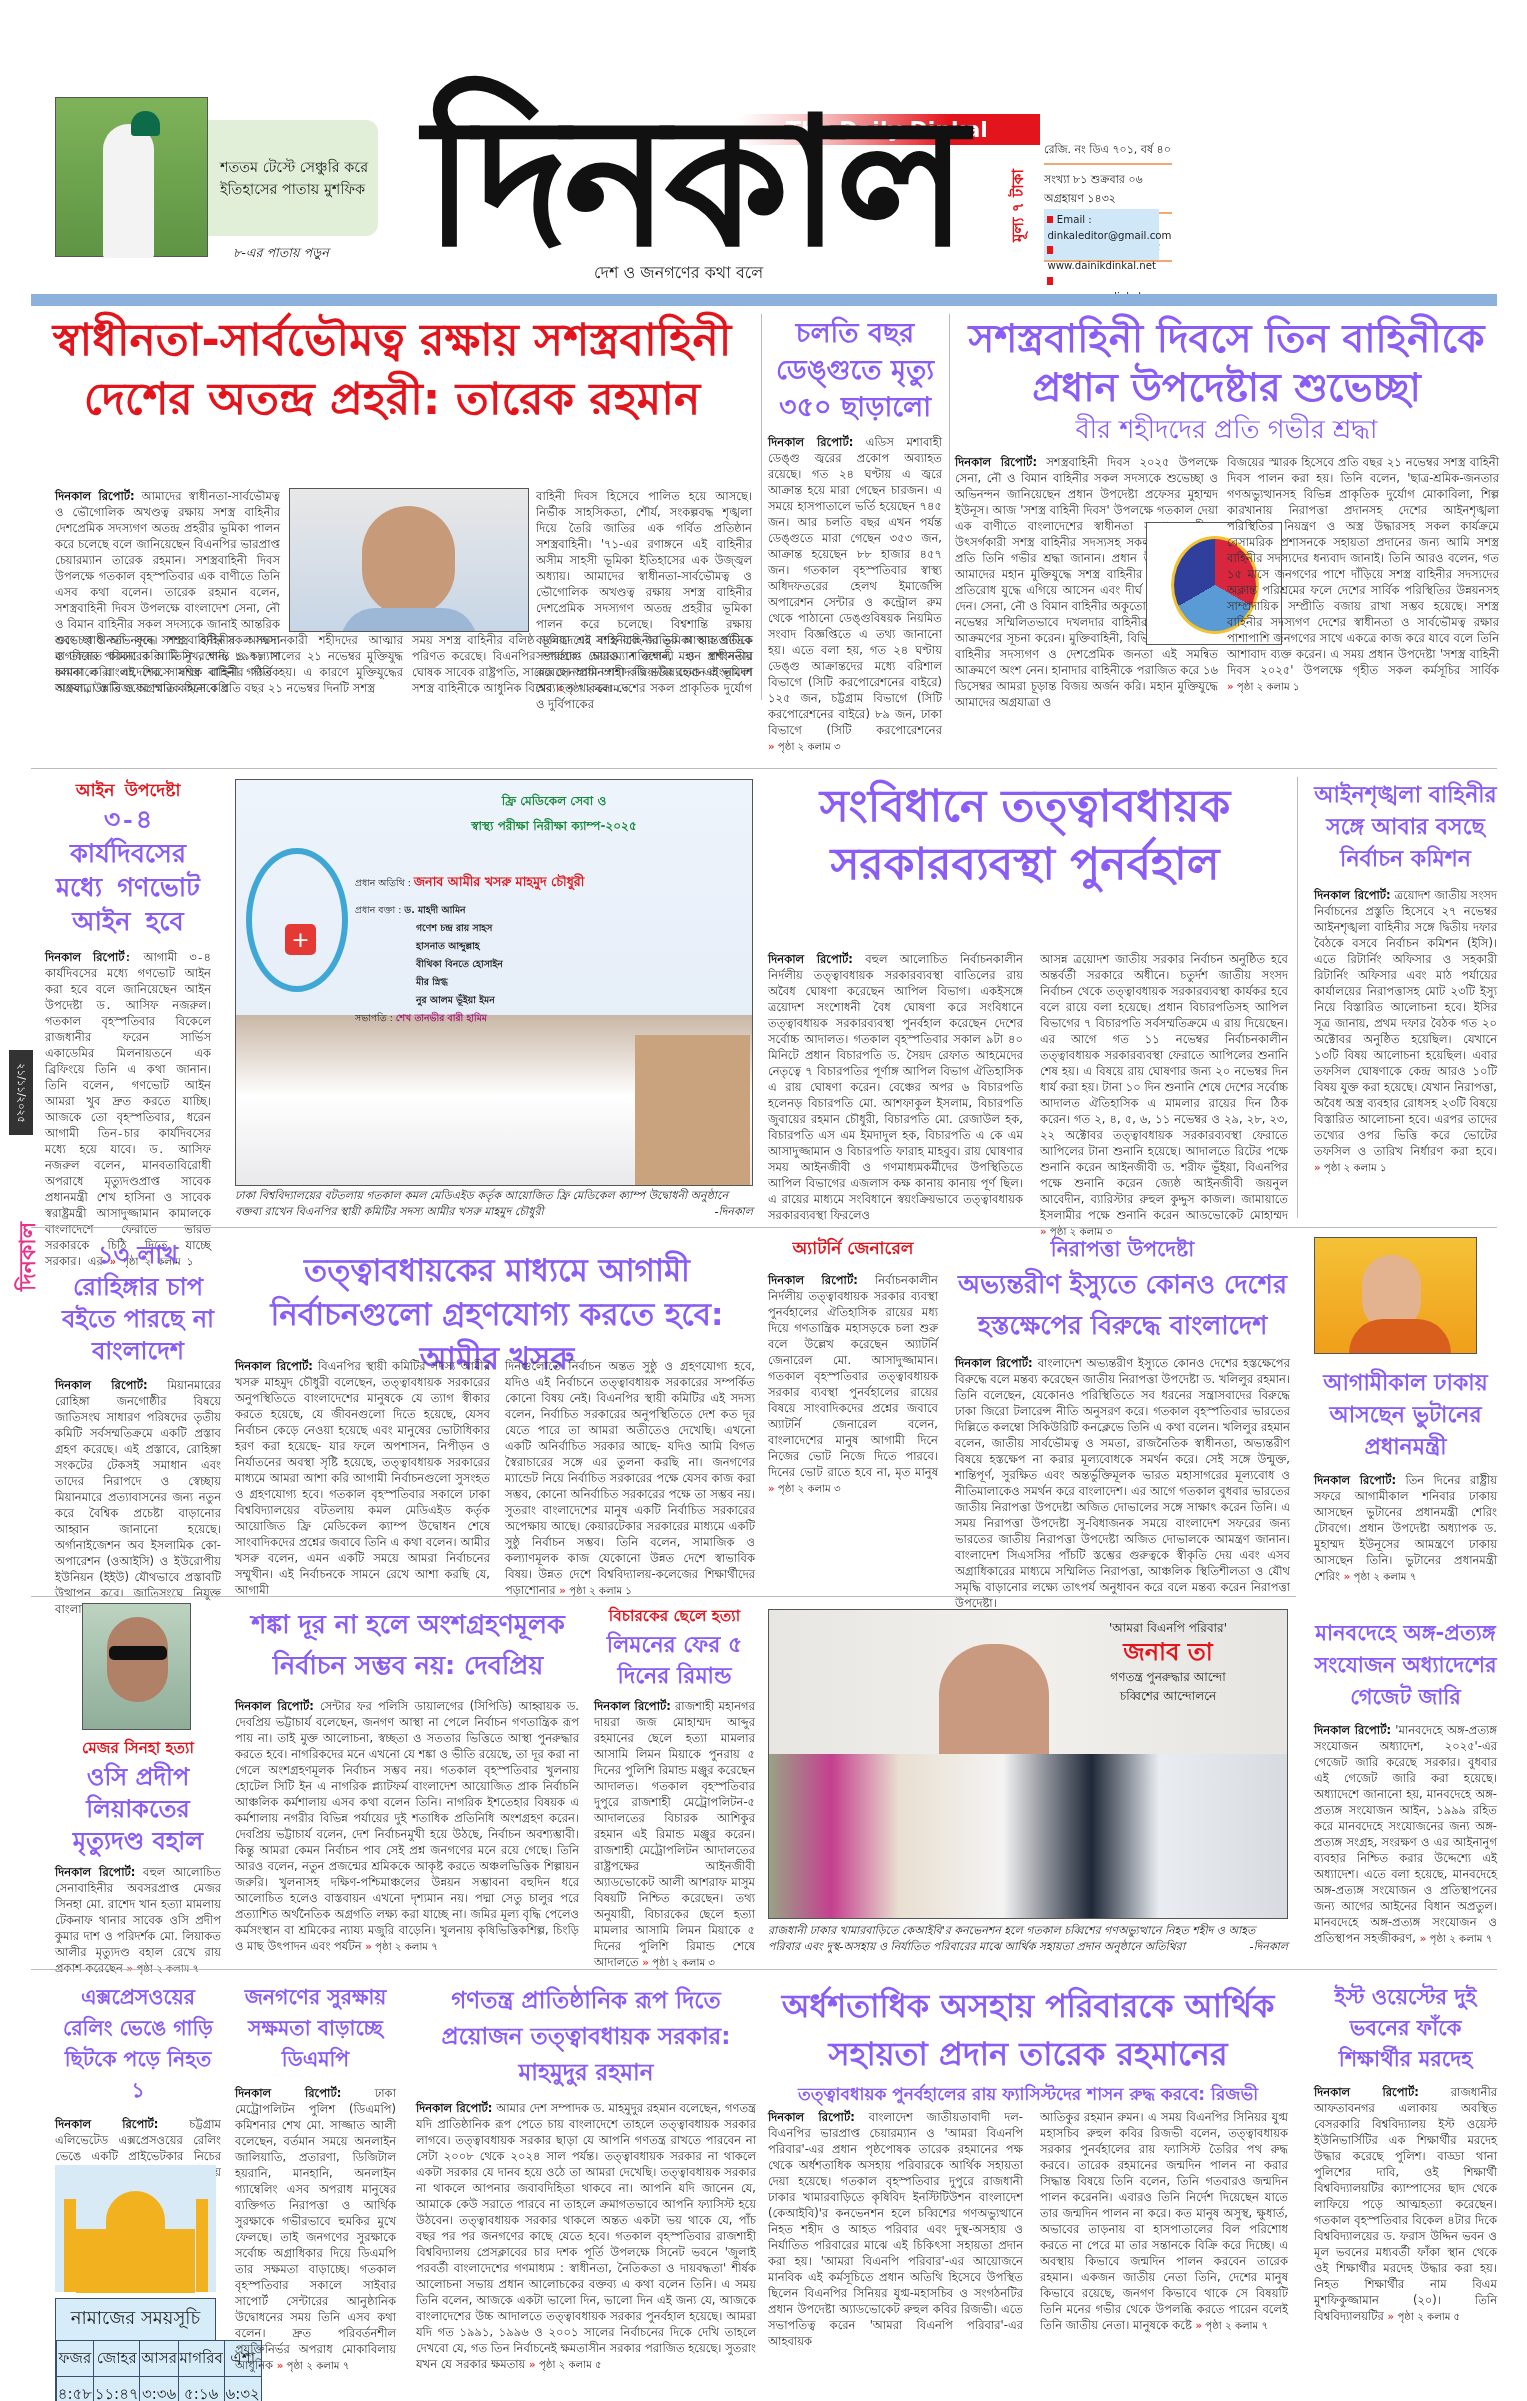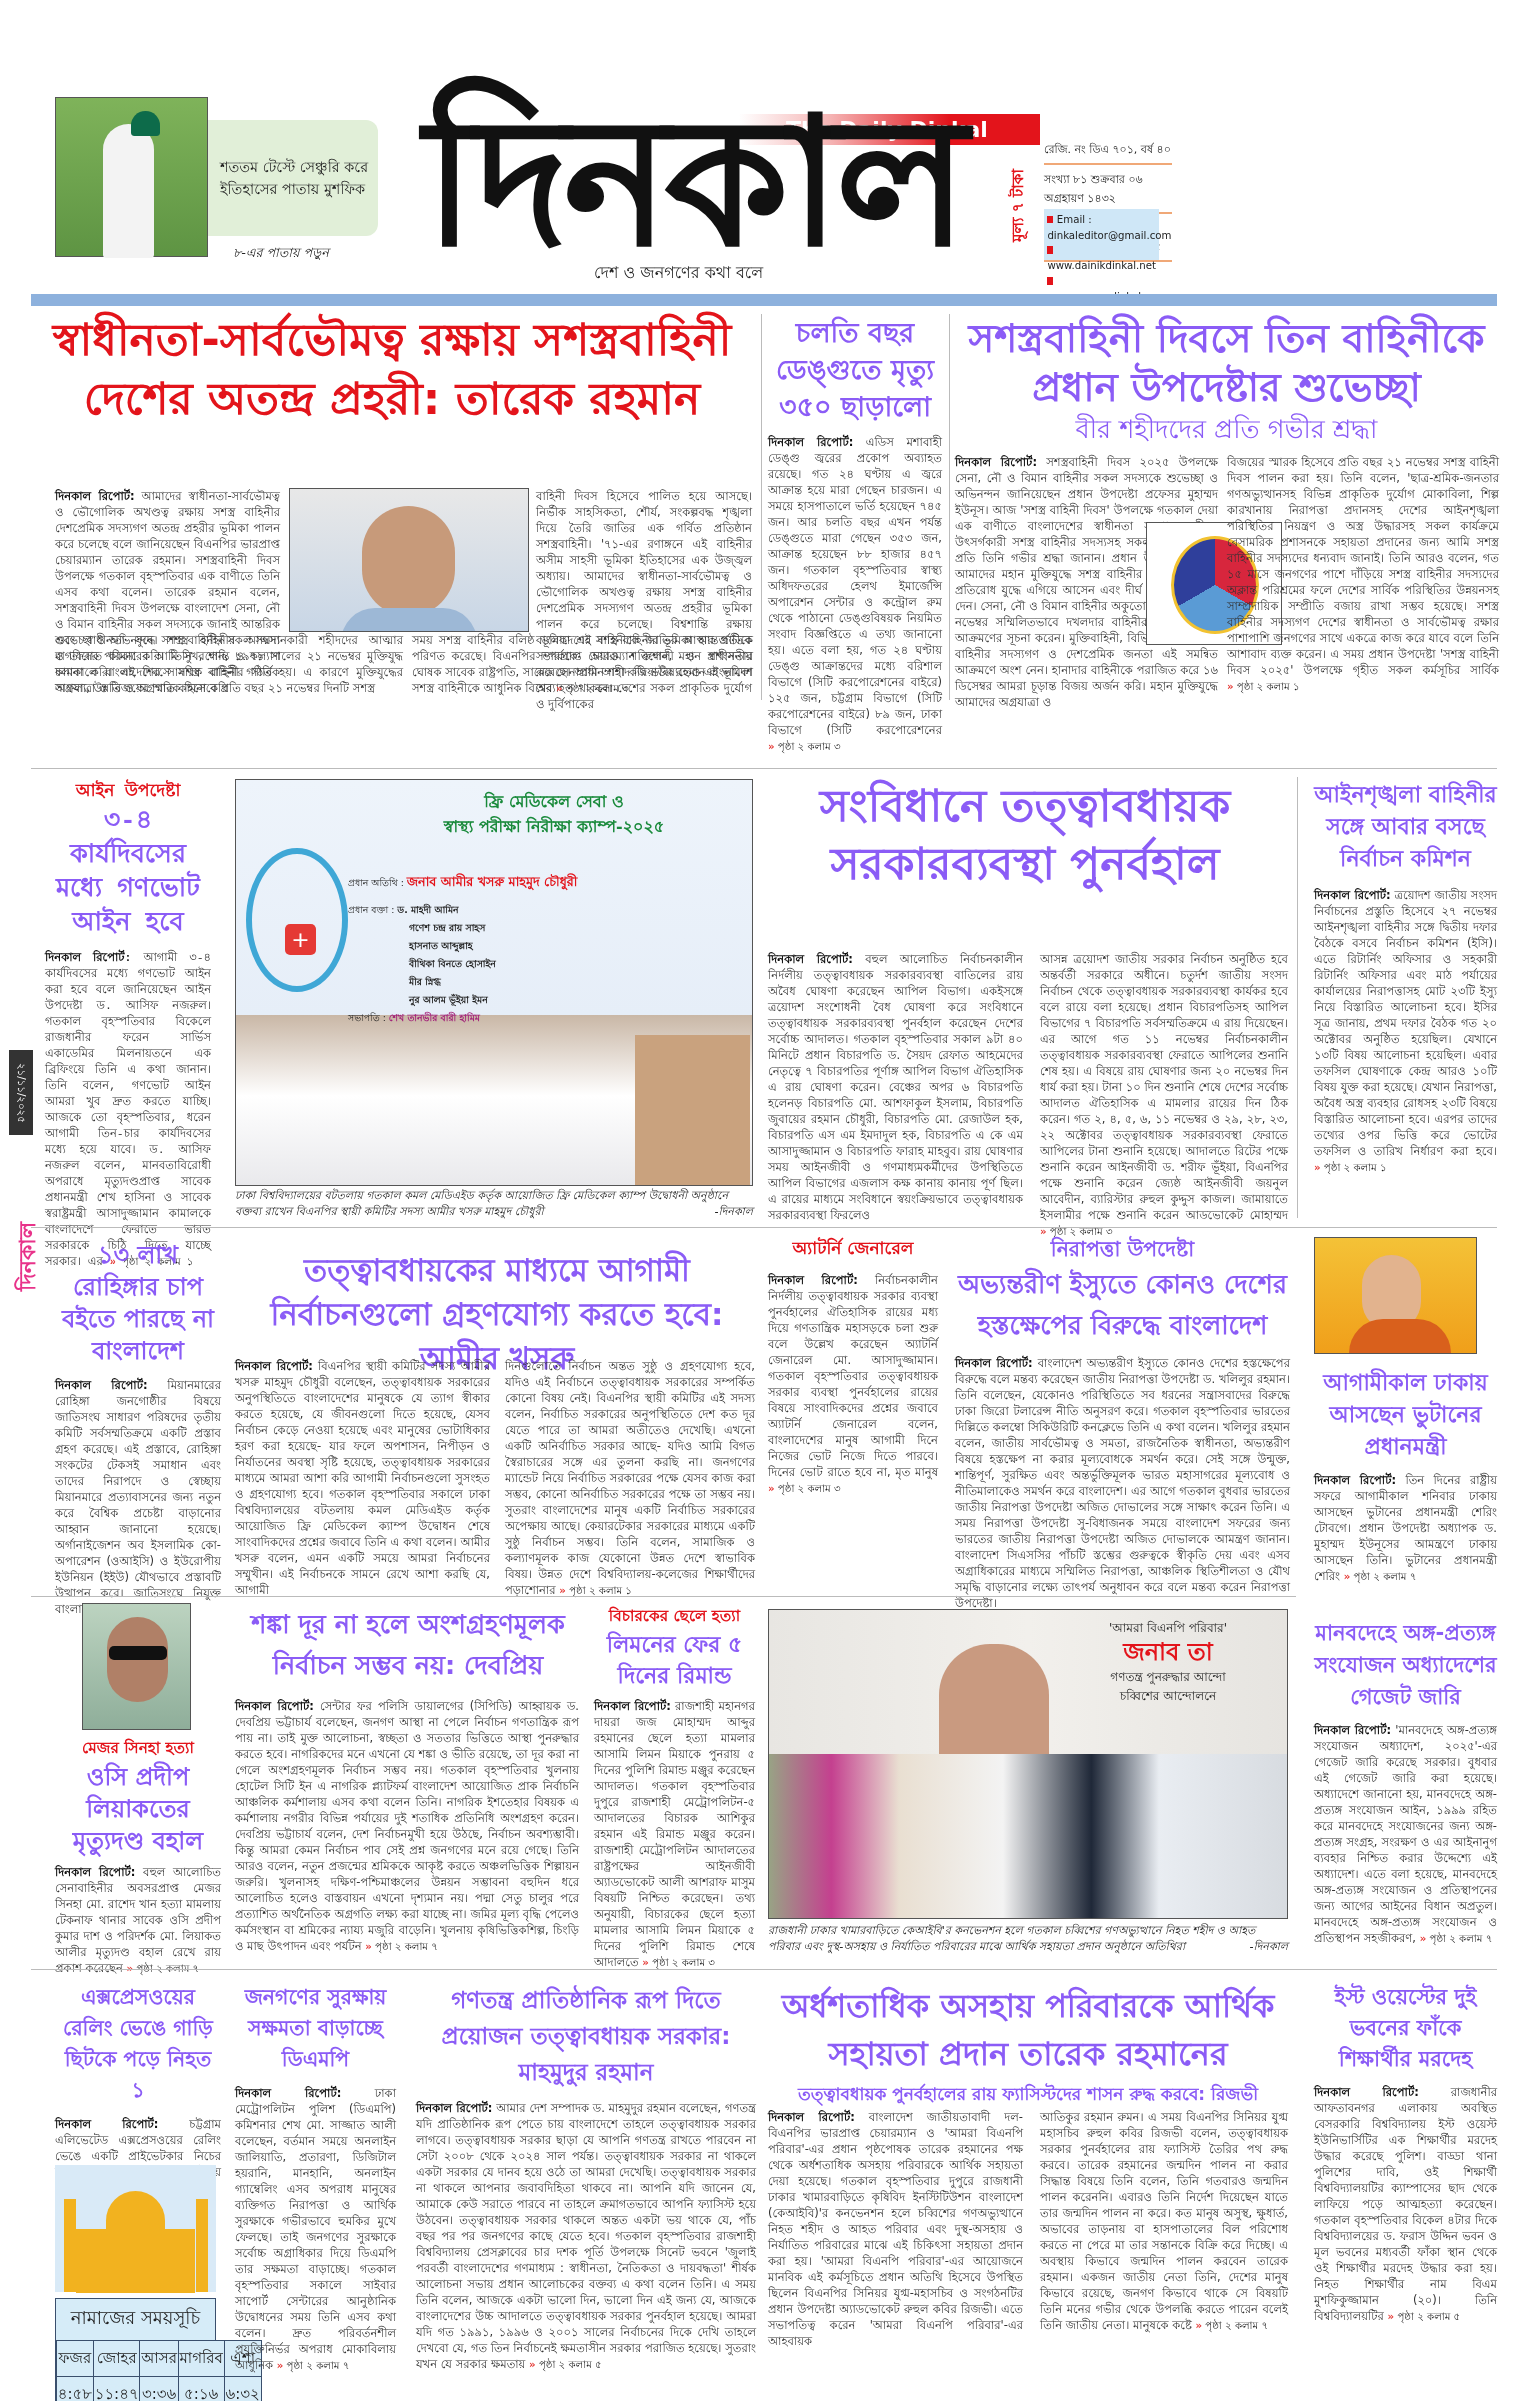--- a/index.html
+++ b/index.html
@@ -130,25 +130,25 @@
   <div class="body-text" style="margin-top:8.5px;">
     <span class="lead">দিনকাল রিপোর্ট:</span>
     <span>আগামী ৩-৪ কার্যদিবসের মধ্যে গণভোট আইন করা হবে বলে জানিয়েছেন আইন উপদেষ্টা ড. আসিফ নজরুল। গতকাল বৃহস্পতিবার বিকেলে রাজধানীর ফরেন সার্ভিস একাডেমির মিলনায়তনে এক ব্রিফিংয়ে তিনি এ কথা জানান। তিনি বলেন, গণভোট আইন আমরা খুব দ্রুত করতে যাচ্ছি। আজকে তো বৃহস্পতিবার, ধরেন আগামী তিন-চার কার্যদিবসের মধ্যে হয়ে যাবে। ড. আসিফ নজরুল বলেন, মানবতাবিরোধী অপরাধে মৃত্যুদণ্ডপ্রাপ্ত সাবেক প্রধানমন্ত্রী শেখ হাসিনা ও সাবেক স্বরাষ্ট্রমন্ত্রী আসাদুজ্জামান কামালকে বাংলাদেশে ফেরাতে ভারত সরকারকে চিঠি দিতে যাচ্ছে সরকার। এর</span>
     <span class="jump"><span class="arr">»</span> <span>পৃষ্ঠা ২ কলাম ১</span></span>
   </div>
 </div>
 
 <div class="photo" style="left:235px;top:779px;width:518px;height:407px;background:linear-gradient(#eef4fb 0%,#e6eef8 58%,#c9b7a6 58%,#fff 78%,#e9e9ec 100%);">
   <div style="position:absolute;left:10.2px;top:68px;width:102px;height:144px;border:6.8px solid #3fa7d6;border-radius:50%;"></div>
   <div style="position:absolute;left:49px;top:144px;width:31px;height:31px;background:#e53935;border-radius:5.1px;color:#fff;text-align:center;font-size:22px;line-height:31px;">+</div>
-  <div style="position:absolute;left:127px;top:8.5px;width:382px;color:#198a3b;font-weight:bold;font-size:16px;text-align:center;line-height:25.5px;">
+  <div style="position:absolute;left:127px;top:8.5px;width:382px;color:#198a3b;font-weight:bold;font-size:12px;text-align:center;line-height:25.5px;">
     <div>ফ্রি মেডিকেল সেবা ও</div>
     <div>স্বাস্থ্য পরীক্ষা নিরীক্ষা ক্যাম্প-২০২৫</div>
   </div>
-  <div style="position:absolute;left:112px;top:93px;width:390px;font-size:9.3px;line-height:18px;">
+  <div style="position:absolute;left:119px;top:93px;width:390px;font-size:9.3px;line-height:18px;">
     <div><span>প্রধান অতিথি</span> : <span style="color:#e3141b;font-weight:bold;font-size:12.7px;">জনাব আমীর খসরু মাহমুদ চৌধুরী</span></div>
     <div style="margin-top:8.5px;"><span>প্রধান বক্তা</span> : <span style="font-weight:bold;">ড. মাহদী আমিন</span></div>
     <div style="padding-left:61px;font-weight:bold;">গণেশ চন্দ্র রায় সাহস</div>
     <div style="padding-left:61px;font-weight:bold;">হাসনাত আব্দুল্লাহ</div>
     <div style="padding-left:61px;font-weight:bold;">বীথিকা বিনতে হোসাইন</div>
     <div style="padding-left:61px;font-weight:bold;">মীর স্নিগ্ধ</div>
     <div style="padding-left:61px;font-weight:bold;">নুর আলম ভূঁইয়া ইমন</div>
     <div><span>সভাপতি</span> : <span style="color:#a3237a;font-weight:bold;">শেখ তানভীর বারী হামিম</span></div>
   </div>
   <div style="position:absolute;left:399px;top:255px;width:115px;height:153px;background:#c9a27e;"></div>

